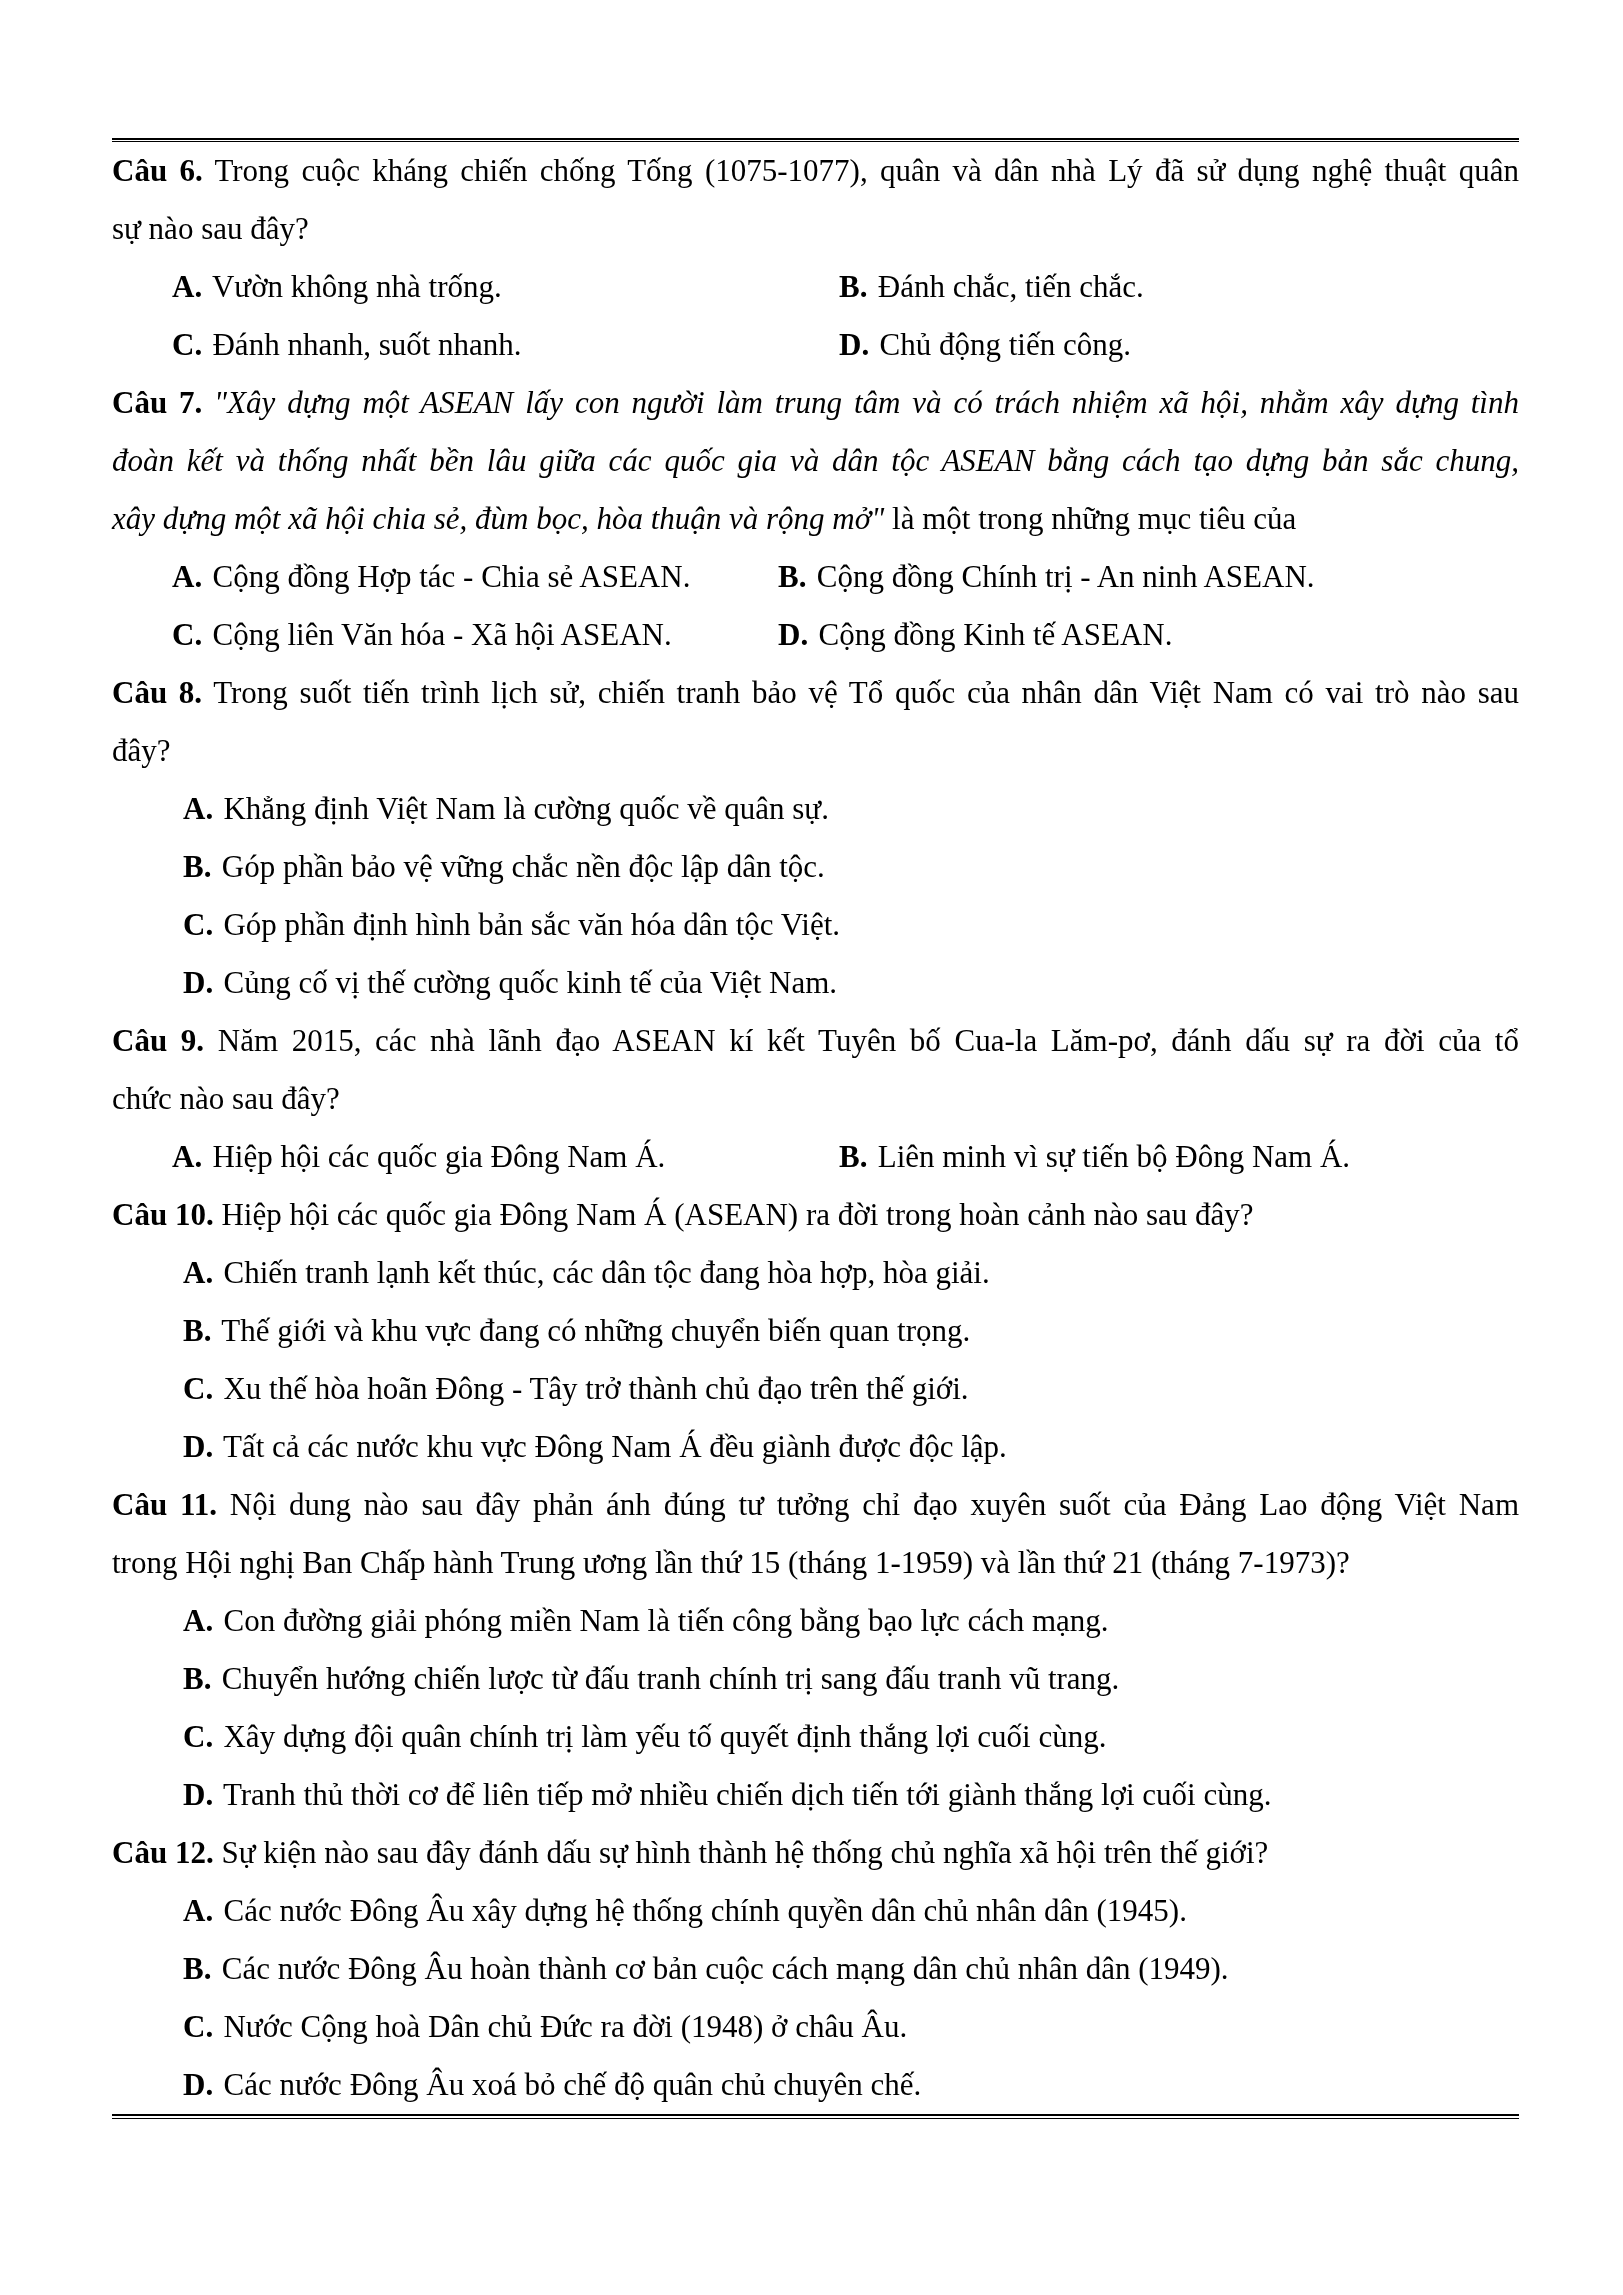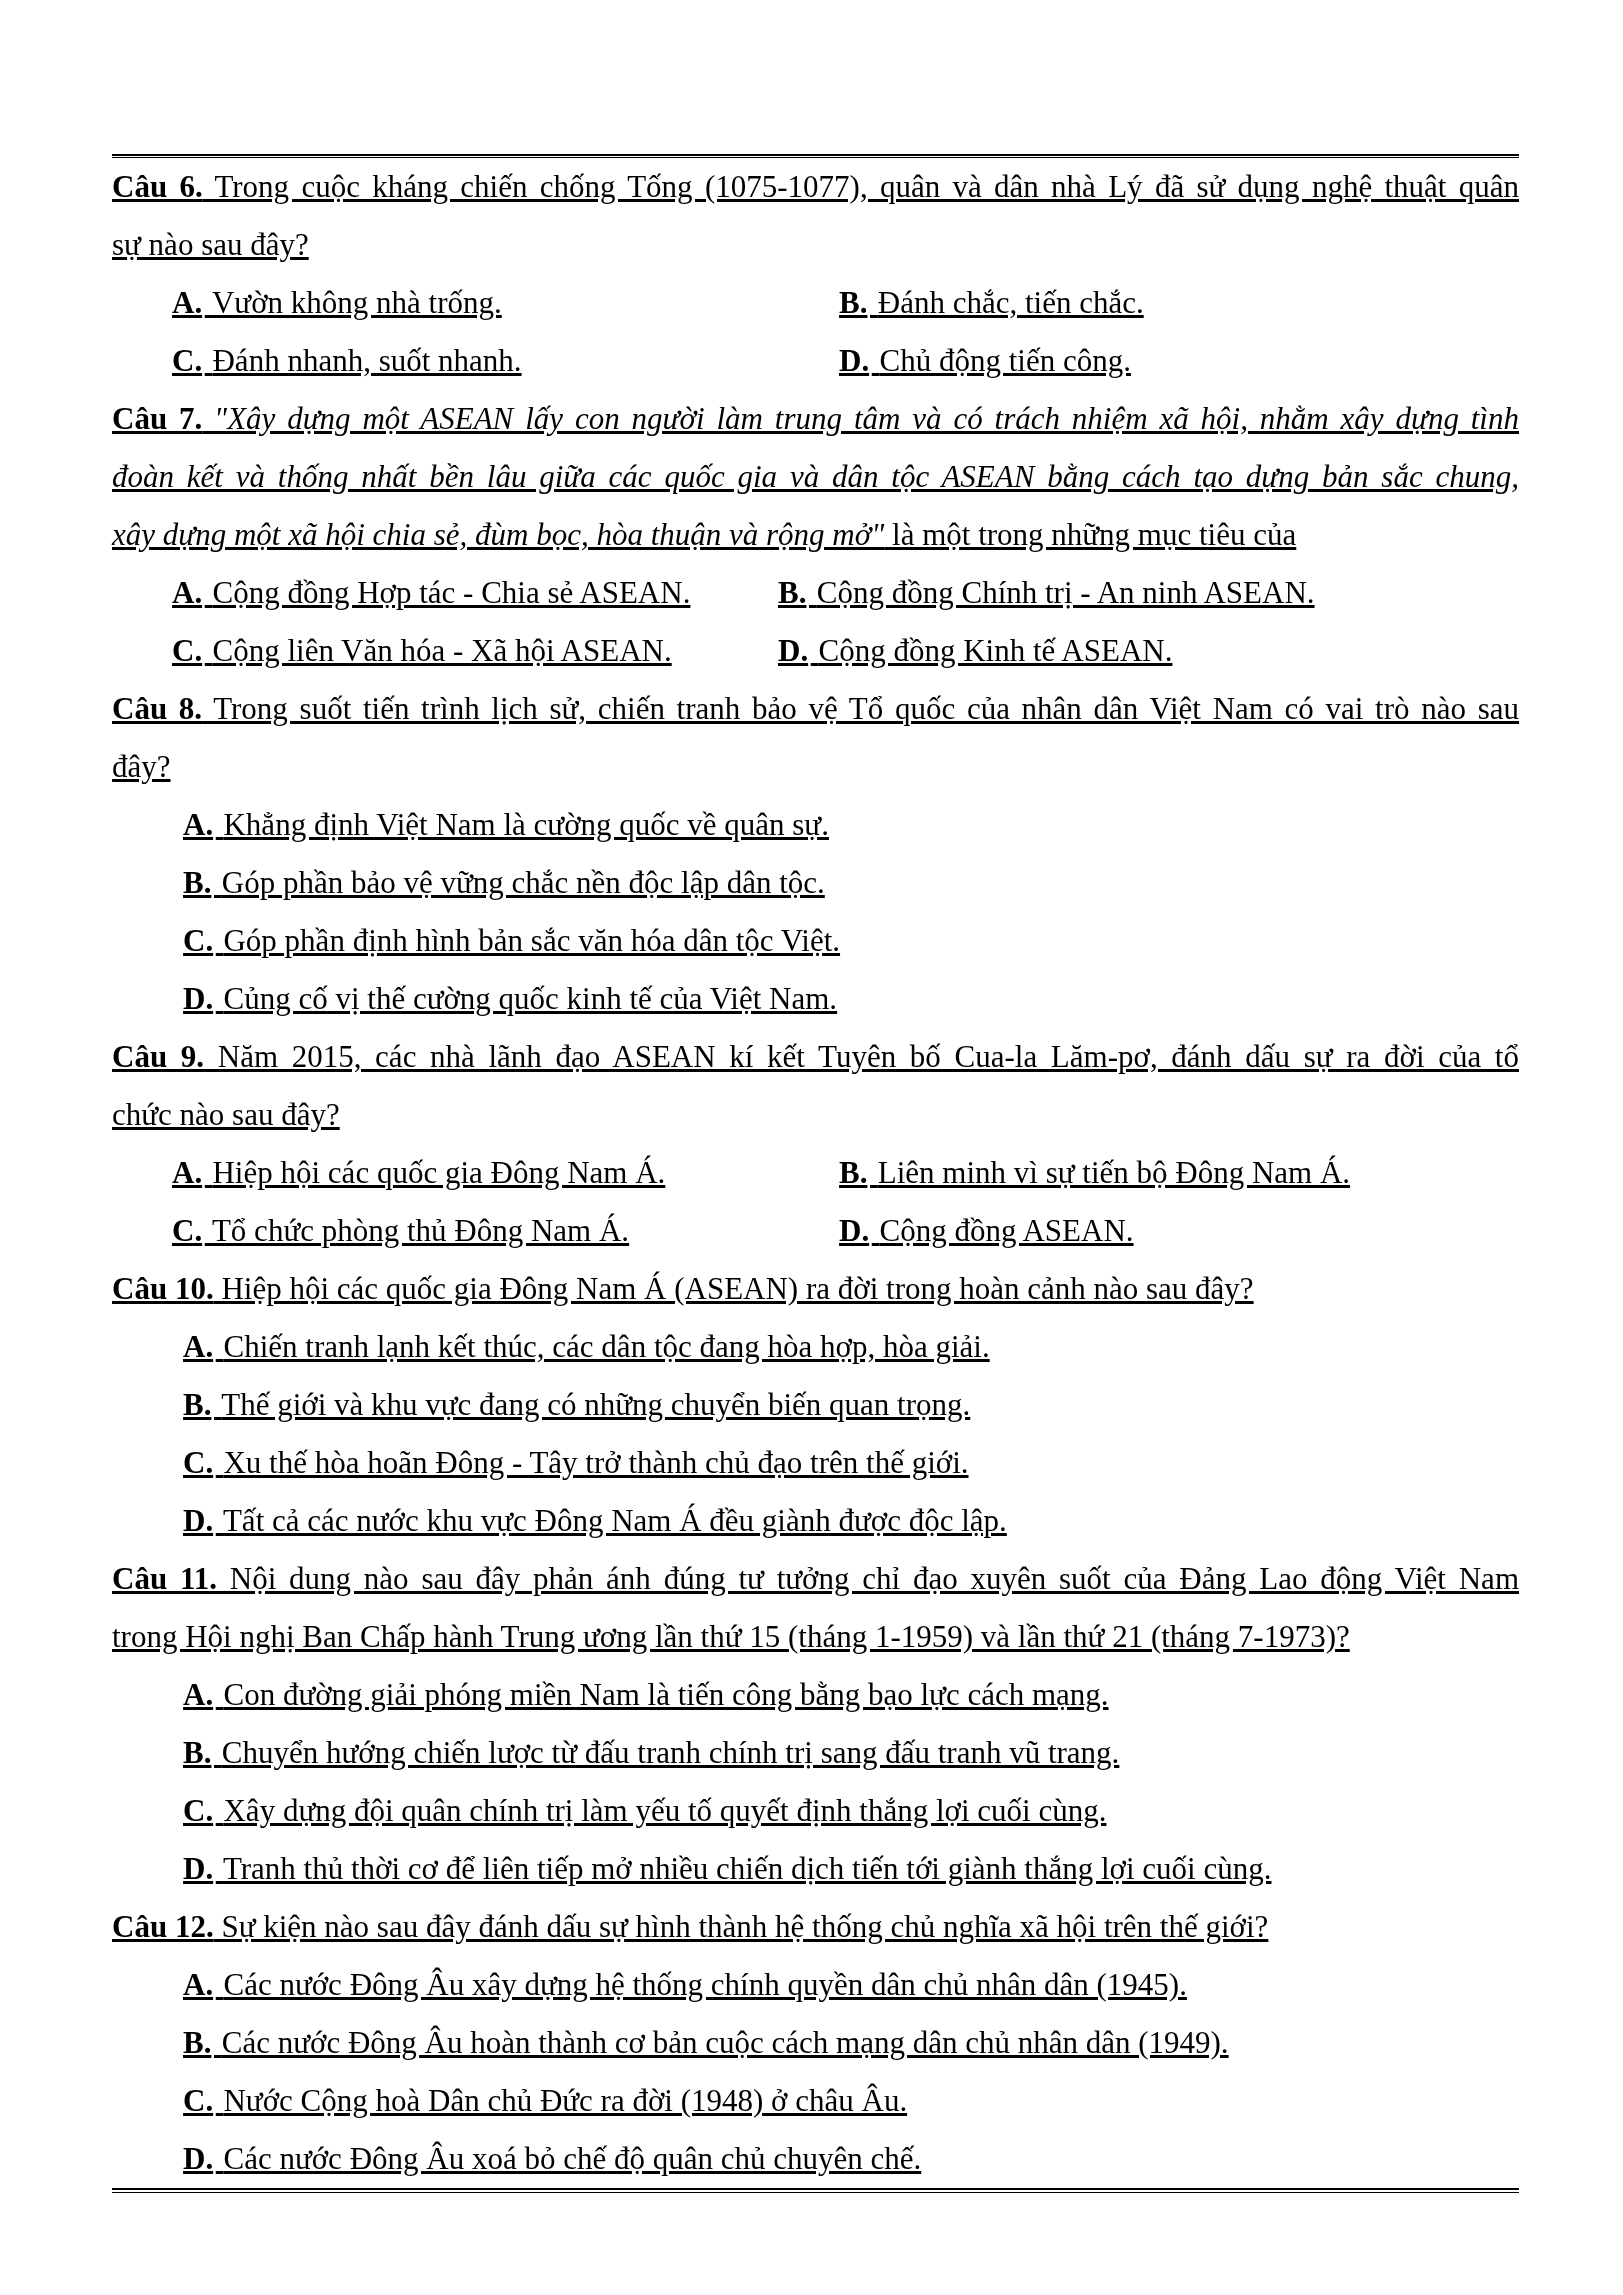--- a/index.html
+++ b/index.html
@@ -1,21 +1,21 @@
 <!DOCTYPE html>
 <html style="font-size:10.5px"><head>
 <meta charset="utf-8">
 <style>
   html,body{margin:0;padding:0;}
   body{
     width:1623px;height:2295px;background:#ffffff;color:#000;
     font-family:"Liberation Serif","DejaVu Serif",serif;
     position:relative;overflow:hidden;
   }
-  .page{position:absolute;left:112px;top:154px;width:1407px;text-decoration:underline;}
+  .page{position:absolute;left:112px;top:138px;width:1407px;}
   .hr-double{height:1.3px;border-top:2px solid #000;border-bottom:0.7px solid #000;}
   .lines{margin:0;}
   .line{
     height:58px;line-height:58px;font-size:31px;
     white-space:nowrap;overflow:visible;
   }
   .line.fill{white-space:normal;text-align:justify;text-align-last:justify;}
   .b{font-weight:bold;}
   .i{font-style:italic;}
   .opt-row{display:grid;padding-left:60px;}
@@ -63,24 +63,20 @@
         <div class="line opt-stacked"><span class="opt-inline"><span class="b">C.</span> <span>Góp phần định hình bản sắc văn hóa dân tộc Việt.</span></span></div>
         <div class="line opt-stacked"><span class="opt-inline"><span class="b">D.</span> <span>Củng cố vị thế cường quốc kinh tế của Việt Nam.</span></span></div>
       </div>
       <div>
         <div class="line qline fill"><span class="b">Câu 9.</span><span> Năm 2015, các nhà lãnh đạo ASEAN kí kết Tuyên bố Cua-la Lăm-pơ, đánh dấu sự ra đời của tổ</span></div>
         <div class="line qline"><span>chức nào sau đây?</span></div>
         <div class="line opt-row wide">
           <span class="opt"><span class="b">A.</span> <span>Hiệp hội các quốc gia Đông Nam Á.</span></span>
           <span class="opt"><span class="b">B.</span> <span>Liên minh vì sự tiến bộ Đông Nam Á.</span></span>
         </div>
-        <div class="line opt-row wide">
-          <span class="opt"><span class="b">C.</span> <span>Tổ chức phòng thủ Đông Nam Á.</span></span>
-          <span class="opt"><span class="b">D.</span> <span>Cộng đồng ASEAN.</span></span>
-        </div>
       </div>
       <div>
         <div class="line qline"><span class="b">Câu 10.</span><span> Hiệp hội các quốc gia Đông Nam Á (ASEAN) ra đời trong hoàn cảnh nào sau đây?</span></div>
         <div class="line opt-stacked"><span class="opt-inline"><span class="b">A.</span> <span>Chiến tranh lạnh kết thúc, các dân tộc đang hòa hợp, hòa giải.</span></span></div>
         <div class="line opt-stacked"><span class="opt-inline"><span class="b">B.</span> <span>Thế giới và khu vực đang có những chuyển biến quan trọng.</span></span></div>
         <div class="line opt-stacked"><span class="opt-inline"><span class="b">C.</span> <span>Xu thế hòa hoãn Đông - Tây trở thành chủ đạo trên thế giới.</span></span></div>
         <div class="line opt-stacked"><span class="opt-inline"><span class="b">D.</span> <span>Tất cả các nước khu vực Đông Nam Á đều giành được độc lập.</span></span></div>
       </div>
       <div>
         <div class="line qline fill"><span class="b">Câu 11.</span><span> Nội dung nào sau đây phản ánh đúng tư tưởng chỉ đạo xuyên suốt của Đảng Lao động Việt Nam</span></div>

